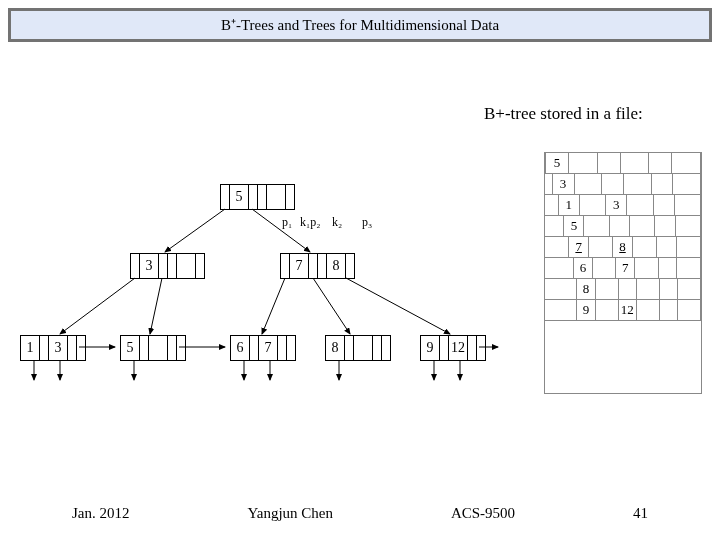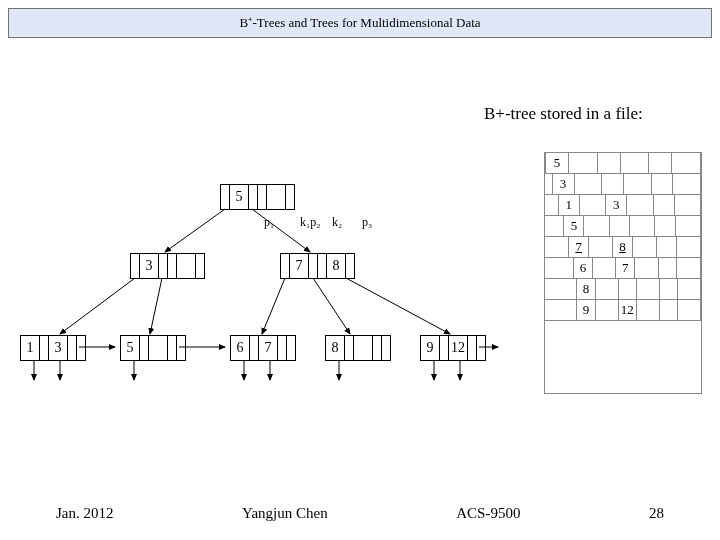--- a/index.html
+++ b/index.html
@@ -1,18 +1,18 @@
 <!DOCTYPE html>
 <html><head>
 <meta charset="utf-8">
 <style>
 body{margin:0;font-family:"Times New Roman",serif;background:#fff;width:720px;height:540px;position:relative}
-.title{position:absolute;top:8px;left:8px;right:8px;height:28px;background:#e0e8f8;border:1px solid #737373;text-align:center;line-height:28px;font-size:13px}
+.title{position:absolute;top:8px;left:8px;right:8px;height:28px;background:#e0e8f8;border:3px solid #737373;text-align:center;line-height:28px;font-size:15px}
 .caption{position:absolute;top:104px;left:484px;font-size:17px}
-.footer{position:absolute;bottom:18px;left:0;right:0;display:flex;justify-content:space-between;padding:0 56px;font-size:15px}
+.footer{position:absolute;bottom:18px;left:0;right:0;display:flex;justify-content:space-between;padding:0 72px;font-size:15px}
 .node{position:absolute;display:flex;border:1px solid #000;background:#fff}
 .cell{width:18px;height:24px;border-right:1px solid #000;text-align:center;line-height:24px;font-size:14px}
 .pt{width:8px;height:24px;border-right:1px solid #000;background:#fff}
 .cell:last-child,.pt:last-child{border-right:none}
 .lbl{position:absolute;font-size:12px}
 .file{position:absolute;top:152px;left:544px;width:156px;border:1px solid #888}
 .row{display:flex;height:20px;border-bottom:1px solid #888}
 .row:last-child{border-bottom:none}
 .fc{width:22px;border-right:1px solid #888;text-align:center;line-height:20px;font-size:13px}
 .big{width:28px}
@@ -27,21 +27,21 @@
 
 <div class="node" style="top:184px;left:220px">
   <div class="pt"></div>
     <div class="cell">5</div>
     <div class="pt"></div>
     <div class="pt"></div>
     <div class="cell"></div>
     <div class="pt"></div>
 </div>
 
-<div class="lbl" style="top:215px;left:264px">p₁</div>
+<div class="lbl" style="top:215px;left:282px">p₁</div>
 <div class="lbl" style="top:215px;left:300px">k₁p₂</div>
 <div class="lbl" style="top:215px;left:332px">k₂</div>
 <div class="lbl" style="top:215px;left:362px">p₃</div>
 
 <div class="node" style="top:253px;left:130px">
   <div class="pt"></div>
     <div class="cell">3</div>
     <div class="pt"></div>
     <div class="pt"></div>
     <div class="cell"></div>
@@ -204,14 +204,14 @@
 
   <line x1="79" y1="347" x2="115" y2="347" stroke="#000" marker-end="url(#a)"></line>
   <line x1="179" y1="347" x2="225" y2="347" stroke="#000" marker-end="url(#a)"></line>
   <line x1="479" y1="347" x2="498" y2="347" stroke="#000" marker-end="url(#a)"></line>
 </svg>
 
 <div class="footer">
   <span>Jan. 2012</span>
   <span>Yangjun Chen</span>
   <span>ACS-9500</span>
-  <span>28</span>
+  <span>41</span>
 </div>
 
 </body></html>

